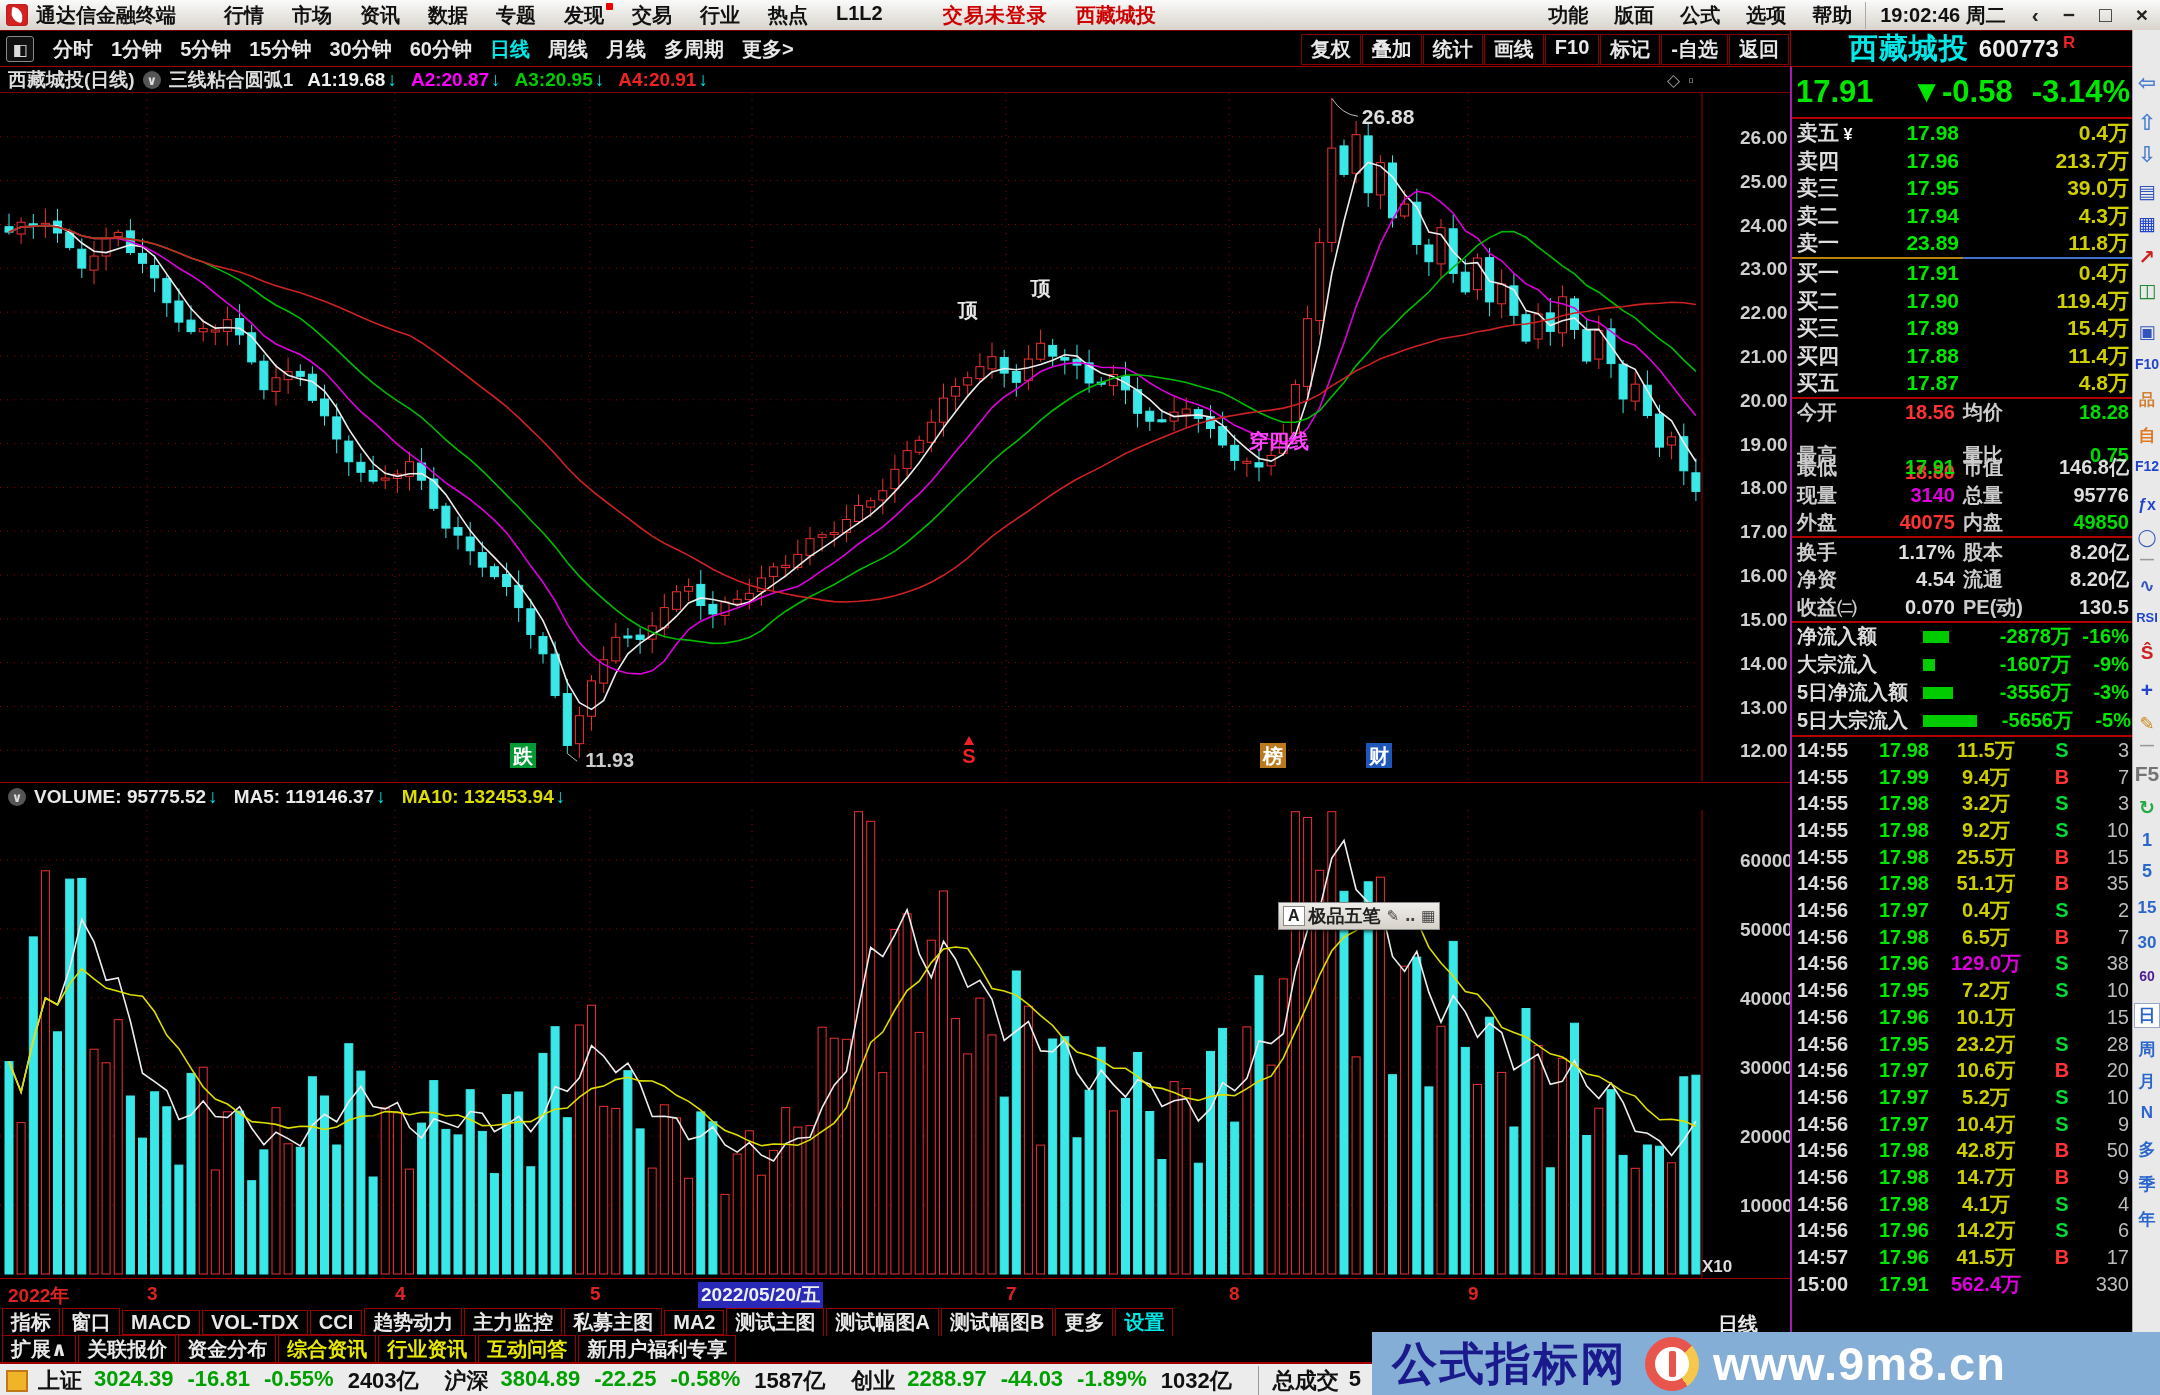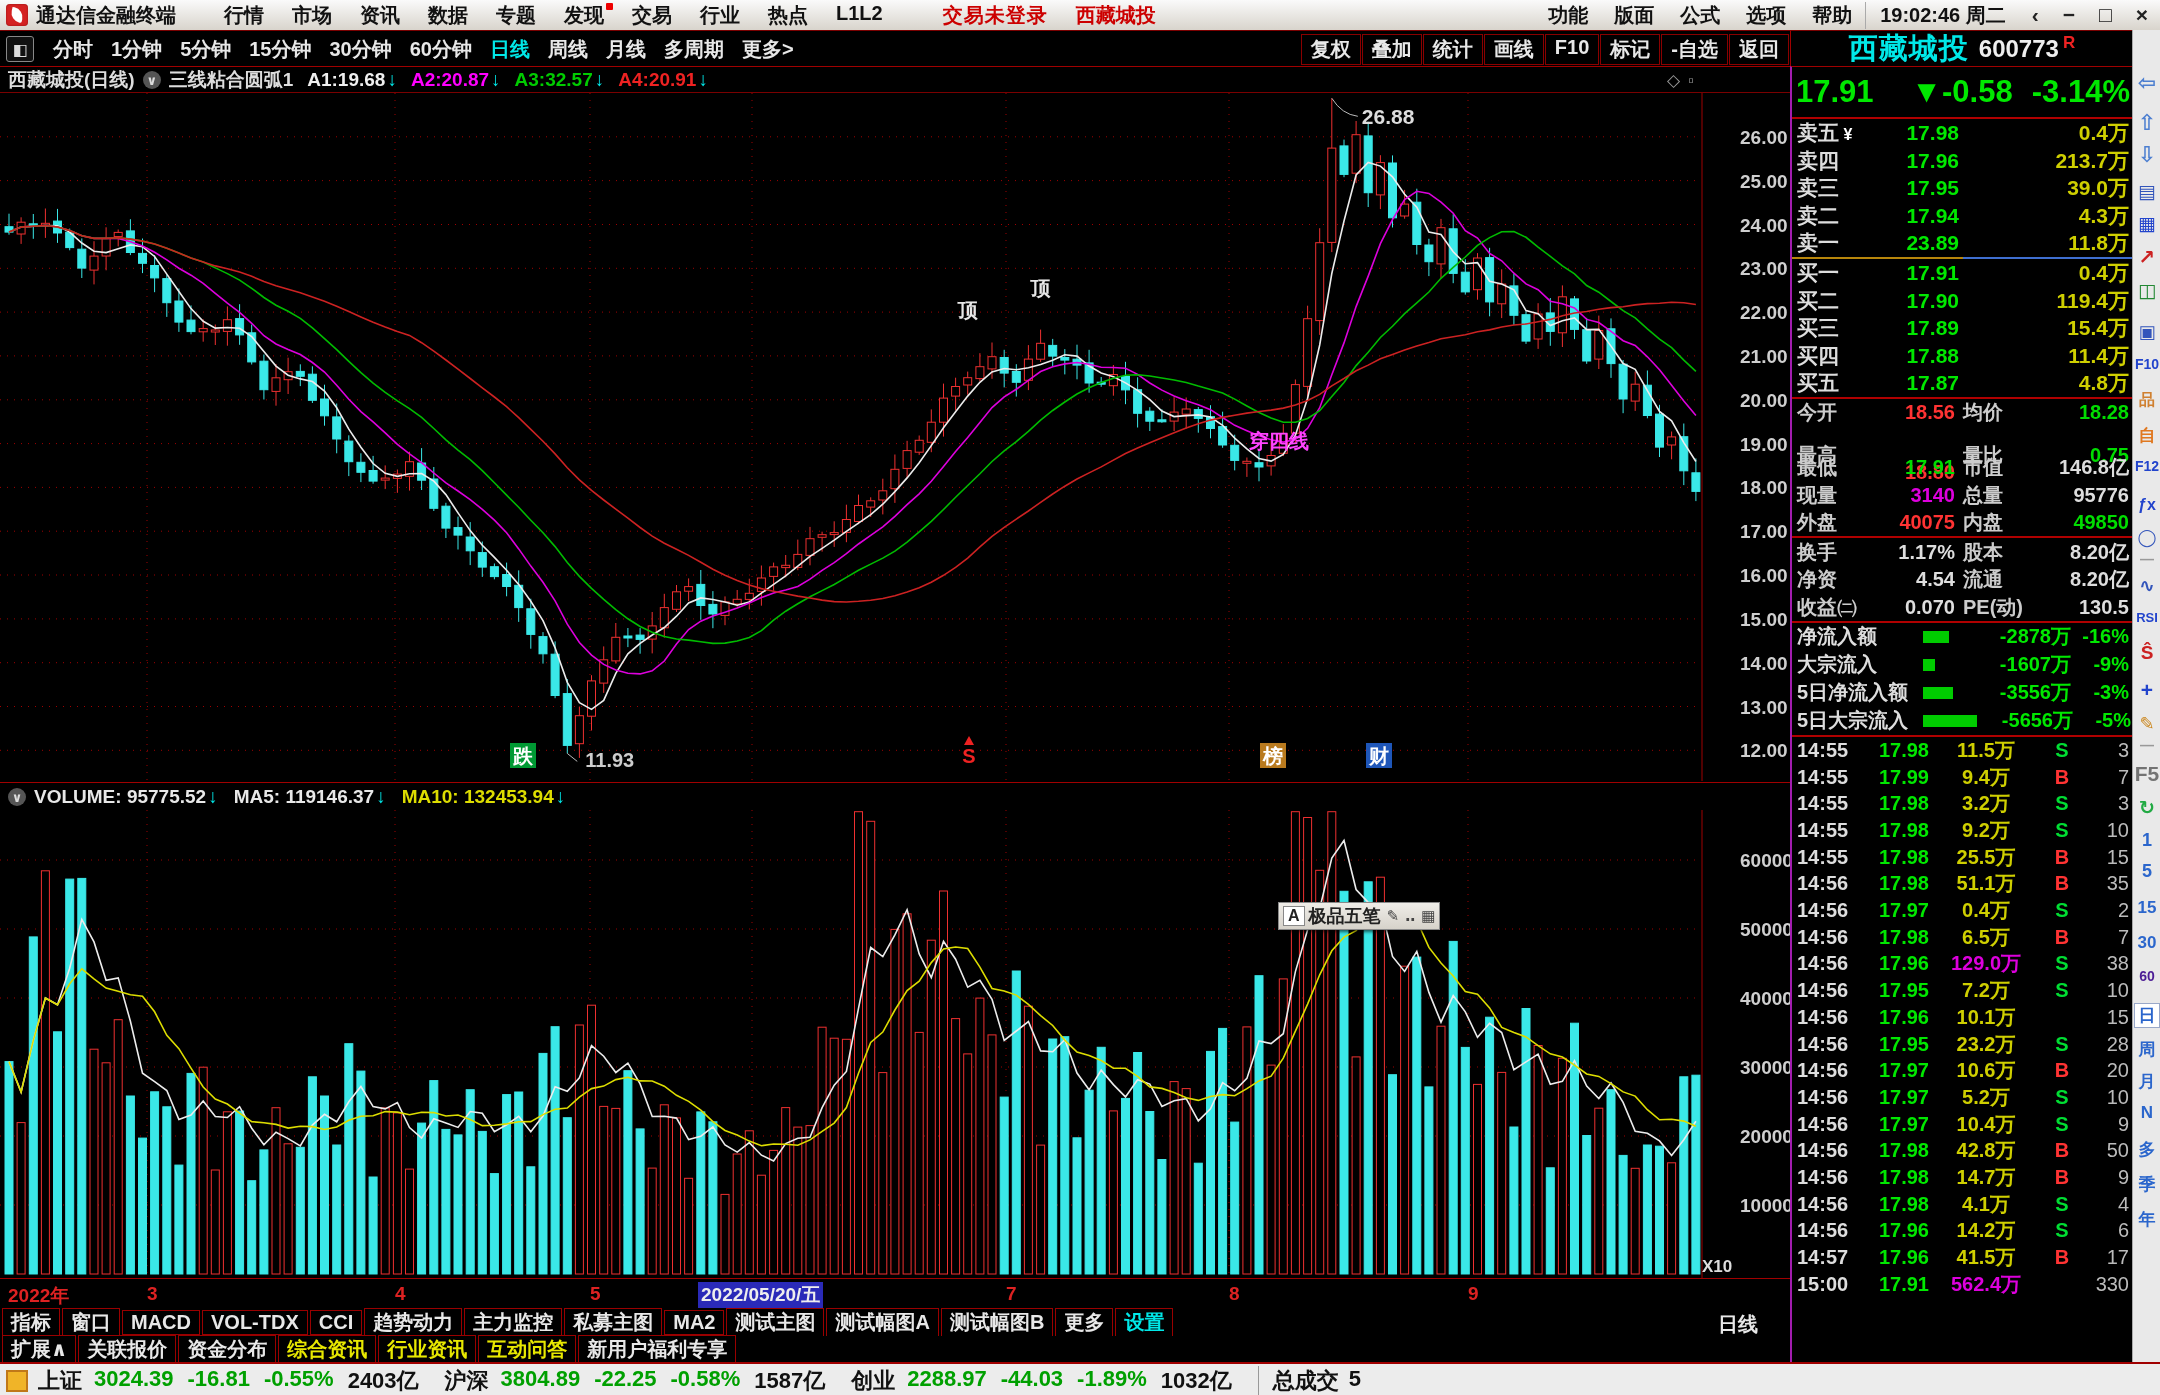--- a/index.html
+++ b/index.html
@@ -180,21 +180,21 @@
     <span class="qr">R</span>
   </div>
 
   <div class="chead">
     <span style="margin-left:8px">西藏城投(日线)</span>
     <span class="circicon">∨</span>
     <span>三线粘合圆弧1</span>
     <span id="cheadvals" style="display:flex;margin-left:14px">
         <span style="margin-right: 14px;"><span style="color: rgb(240, 240, 240);">A1:</span><span style="color: rgb(240, 240, 240);">19.68</span><span style="color: rgb(0, 232, 232); margin-left: 2px;">↓</span></span>
         <span style="margin-right: 14px;"><span style="color: rgb(255, 0, 255);">A2:</span><span style="color: rgb(255, 0, 255);">20.87</span><span style="color: rgb(0, 232, 232); margin-left: 2px;">↓</span></span>
-        <span style="margin-right: 14px;"><span style="color: rgb(0, 204, 0);">A3:</span><span style="color: rgb(0, 204, 0);">32.57</span><span style="color: rgb(0, 232, 232); margin-left: 2px;">↓</span></span>
+        <span style="margin-right: 14px;"><span style="color: rgb(0, 204, 0);">A3:</span><span style="color: rgb(0, 204, 0);">20.95</span><span style="color: rgb(0, 232, 232); margin-left: 2px;">↓</span></span>
         <span style="margin-right: 14px;"><span style="color: rgb(238, 34, 34);">A4:</span><span style="color: rgb(238, 34, 34);">20.91</span><span style="color: rgb(0, 232, 232); margin-left: 2px;">↓</span></span>
       </span>
     <span class="cheadright">◇▫</span>
   </div>
 
   <div class="svgwrap" id="mainsvg">
       <svg width="1790" height="688" style="display:block">
         <line x1="0" y1="43.8" x2="1700" y2="43.8" stroke="#a00000" stroke-dasharray="1 6"></line>
         <line x1="0" y1="87.6" x2="1700" y2="87.6" stroke="#a00000" stroke-dasharray="1 6"></line>
         <line x1="0" y1="131.5" x2="1700" y2="131.5" stroke="#a00000" stroke-dasharray="1 6"></line>
@@ -1113,14 +1113,19 @@
           <span class="green" style="margin-right: 14px;">-1.89%</span>
           <span>1032亿</span>
         </div>
       </div>
     <div class="totgrp">
       <span>总成交</span>
       <span style="margin-left:10px">5</span>
     </div>
   </div>
 
+  <div class="wm">
+    <span class="wmname">公式指标网</span>
+    <div class="wmlogo"></div>
+    <span class="wmurl">www.9m8.cn</span>
+  </div>
 
 </div>
 
 </body></html>

